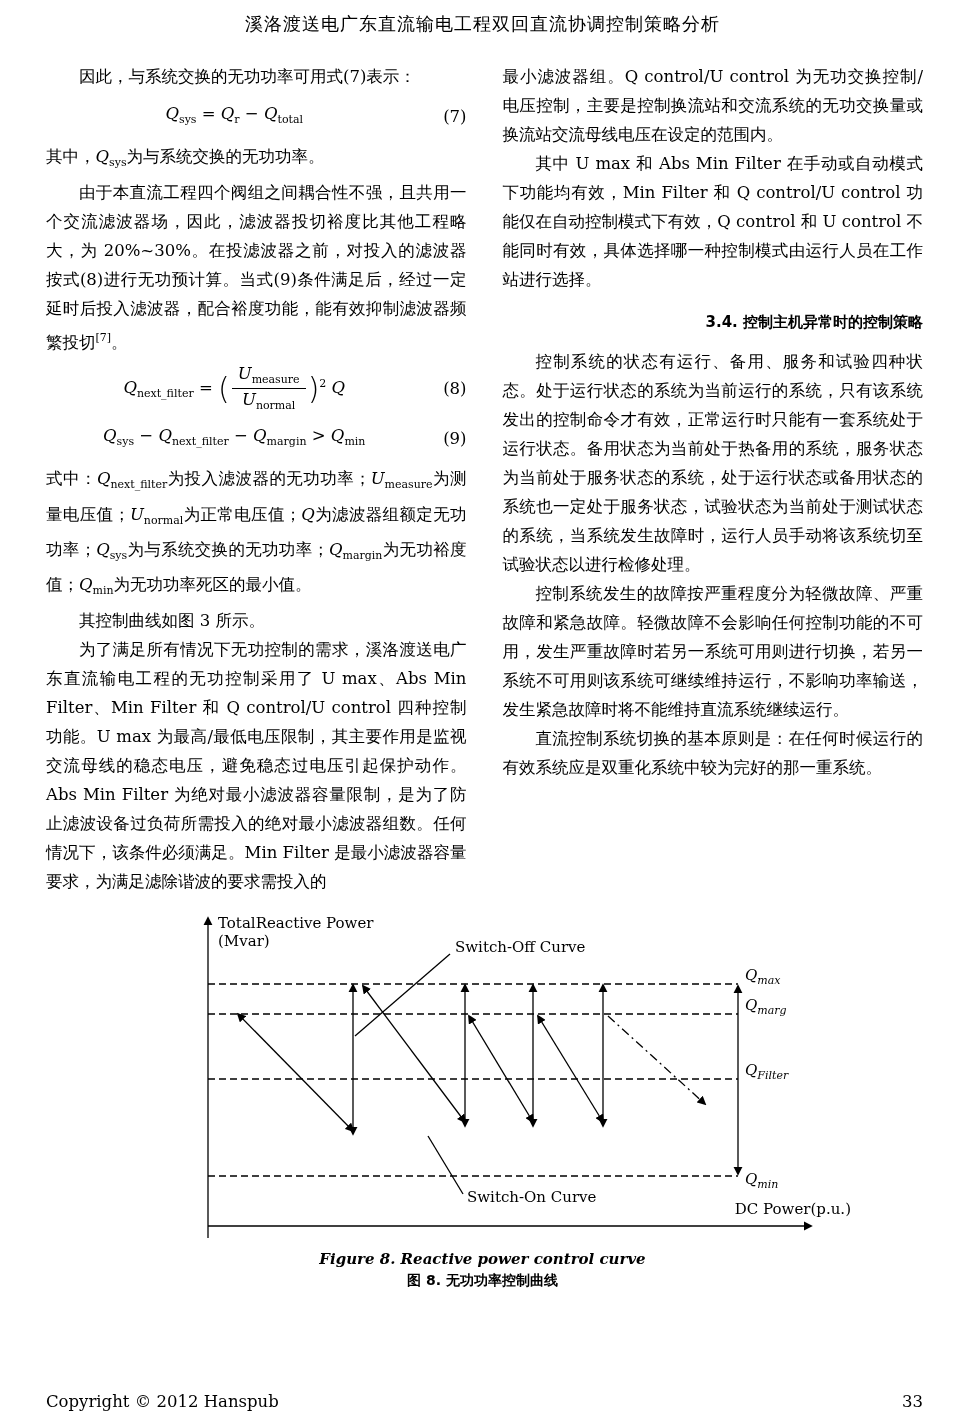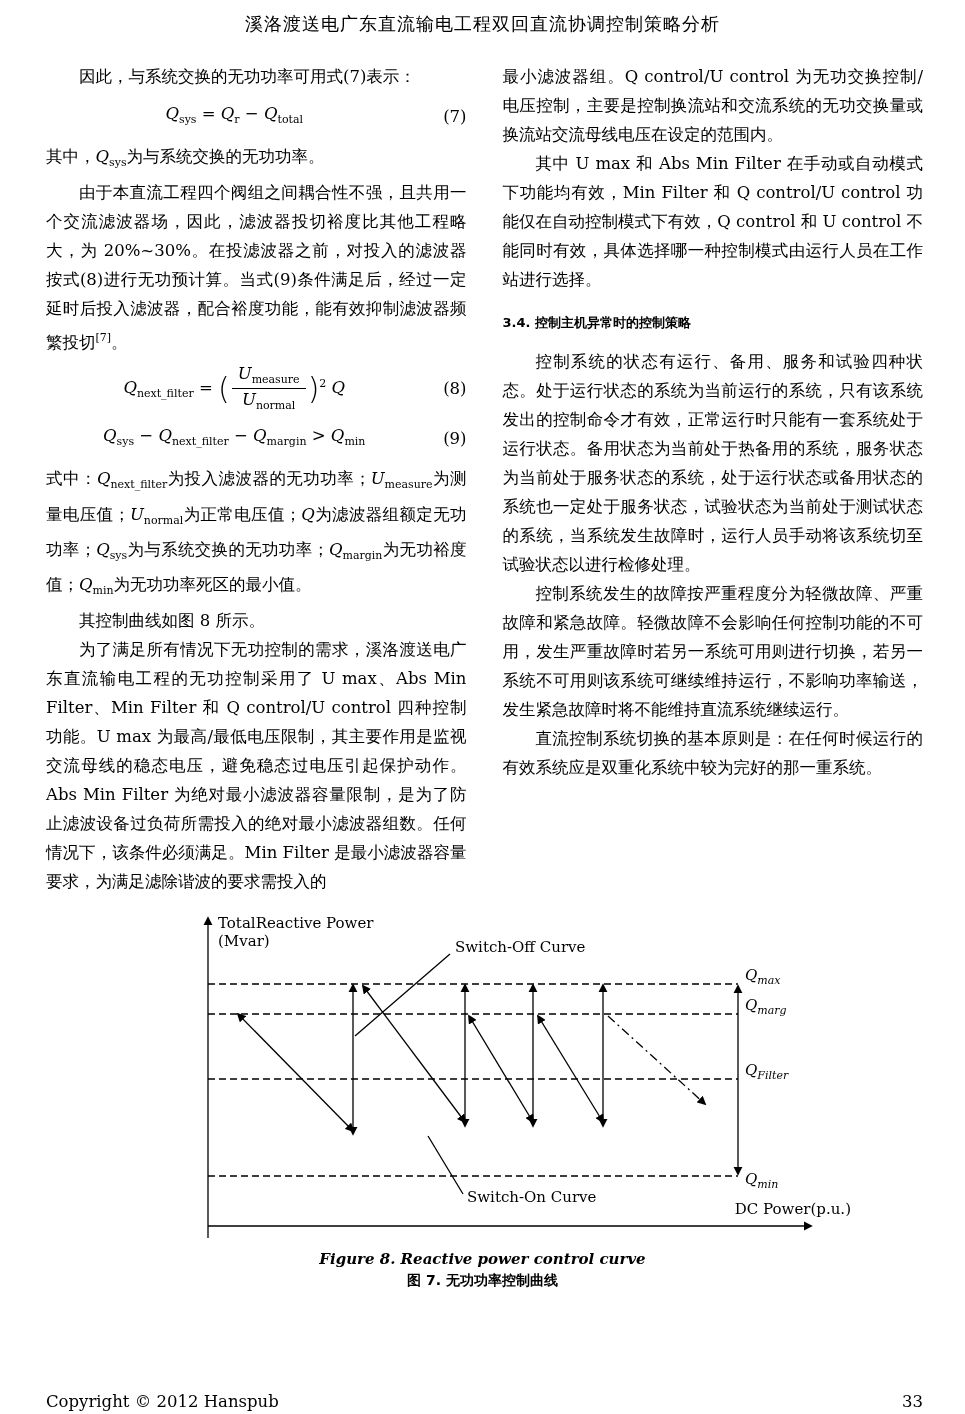--- a/index.html
+++ b/index.html
@@ -21,21 +21,21 @@
   sub, sup { font-size: 11px; }
   .eq-row { display: flex; align-items: center; margin: 8px 0; }
   .eq-body { flex: 1; text-align: center; }
   .eq-no { width: 44px; text-align: right; }
   .frac { display: inline-block; vertical-align: middle; text-align: center; margin: 0 2px; line-height: 1.25; }
   .frac .num { display: block; padding: 0 6px 1px; border-bottom: 1.2px solid #000; text-align: center; }
   .frac .den { display: block; padding: 1px 6px 0; }
   .paren { font-size: 30px; font-weight: 300; vertical-align: middle; font-family: "DejaVu Sans", sans-serif; }
   .sec-heading {
     font-family: "DejaVu Sans", "Liberation Sans", sans-serif;
-    font-weight: bold; font-size: 13px; margin: 14px 0 10px; text-align: left; text-indent: 0;
+    font-weight: bold; font-size: 15px; margin: 14px 0 10px; text-align: right; text-indent: 0;
   }
   .figure-wrap { width: 740px; margin: 8px auto 0; text-align: center; }
   .fig-caption-en { font-weight: bold; font-size: 15px; margin-top: 0; font-style: italic; }
   .fig-caption-zh { font-family: "DejaVu Sans", "Liberation Sans", sans-serif; font-weight: bold; font-size: 14px; margin-top: 4px; }
   .footer {
     position: absolute; left: 46px; right: 42px; bottom: 3px;
     display: flex; justify-content: space-between; font-size: 16.5px;
   }
   svg text { font-family: "DejaVu Serif", "Liberation Serif", serif; font-size: 15px; fill: #000; }
   svg .itxt { font-style: italic; }
@@ -70,21 +70,21 @@
       </span>
       <span class="eq-no">(8)</span>
     </div>
 
     <div class="eq-row">
       <span class="eq-body"><i>Q</i><sub>sys</sub> − <i>Q</i><sub>next_filter</sub> − <i>Q</i><sub>margin</sub> &gt; <i>Q</i><sub>min</sub></span>
       <span class="eq-no">(9)</span>
     </div>
 
     <p>式中：<i>Q</i><sub>next_filter</sub>为投入滤波器的无功功率；<i>U</i><sub>measure</sub>为测量电压值；<i>U</i><sub>normal</sub>为正常电压值；<i>Q</i>为滤波器组额定无功功率；<i>Q</i><sub>sys</sub>为与系统交换的无功功率；<i>Q</i><sub>margin</sub>为无功裕度值；<i>Q</i><sub>min</sub>为无功功率死区的最小值。</p>
-    <p class="ind">其控制曲线如图 8 所示。</p>
+    <p class="ind">其控制曲线如图 3 所示。</p>
     <p class="ind">为了满足所有情况下无功控制的需求，溪洛渡送电广东直流输电工程的无功控制采用了 U max、Abs Min Filter、Min Filter 和 Q control/U control 四种控制功能。U max 为最高/最低电压限制，其主要作用是监视交流母线的稳态电压，避免稳态过电压引起保护动作。Abs Min Filter 为绝对最小滤波器容量限制，是为了防止滤波设备过负荷所需投入的绝对最小滤波器组数。任何情况下，该条件必须满足。Min Filter 是最小滤波器容量要求，为满足滤除谐波的要求需投入的</p>
   </div>
 
   <div class="col">
     <p>最小滤波器组。Q control/U control 为无功交换控制/电压控制，主要是控制换流站和交流系统的无功交换量或换流站交流母线电压在设定的范围内。</p>
     <p class="ind">其中 U max 和 Abs Min Filter 在手动或自动模式下功能均有效，Min Filter 和 Q control/U control 功能仅在自动控制模式下有效，Q control 和 U control 不能同时有效，具体选择哪一种控制模式由运行人员在工作站进行选择。</p>
 
     <p class="sec-heading">3.4. 控制主机异常时的控制策略</p>
 
     <p class="ind">控制系统的状态有运行、备用、服务和试验四种状态。处于运行状态的系统为当前运行的系统，只有该系统发出的控制命令才有效，正常运行时只能有一套系统处于运行状态。备用状态为当前处于热备用的系统，服务状态为当前处于服务状态的系统，处于运行状态或备用状态的系统也一定处于服务状态，试验状态为当前处于测试状态的系统，当系统发生故障时，运行人员手动将该系统切至试验状态以进行检修处理。</p>
@@ -150,19 +150,19 @@
       <line x1="337" y1="50" x2="242" y2="132"></line>
       <text x="342" y="48">Switch-Off Curve</text>
     </g>
     <g>
       <line x1="350" y1="290" x2="315" y2="232"></line>
       <text x="354" y="298">Switch-On Curve</text>
     </g>
   </svg>
 
   <div class="fig-caption-en">Figure 8. Reactive power control curve</div>
-  <div class="fig-caption-zh">图 7. 无功功率控制曲线</div>
+  <div class="fig-caption-zh">图 8. 无功功率控制曲线</div>
 </div>
 
 <div class="footer">
   <span>Copyright © 2012 Hanspub</span>
   <span>33</span>
 </div>
 
 </body></html>

